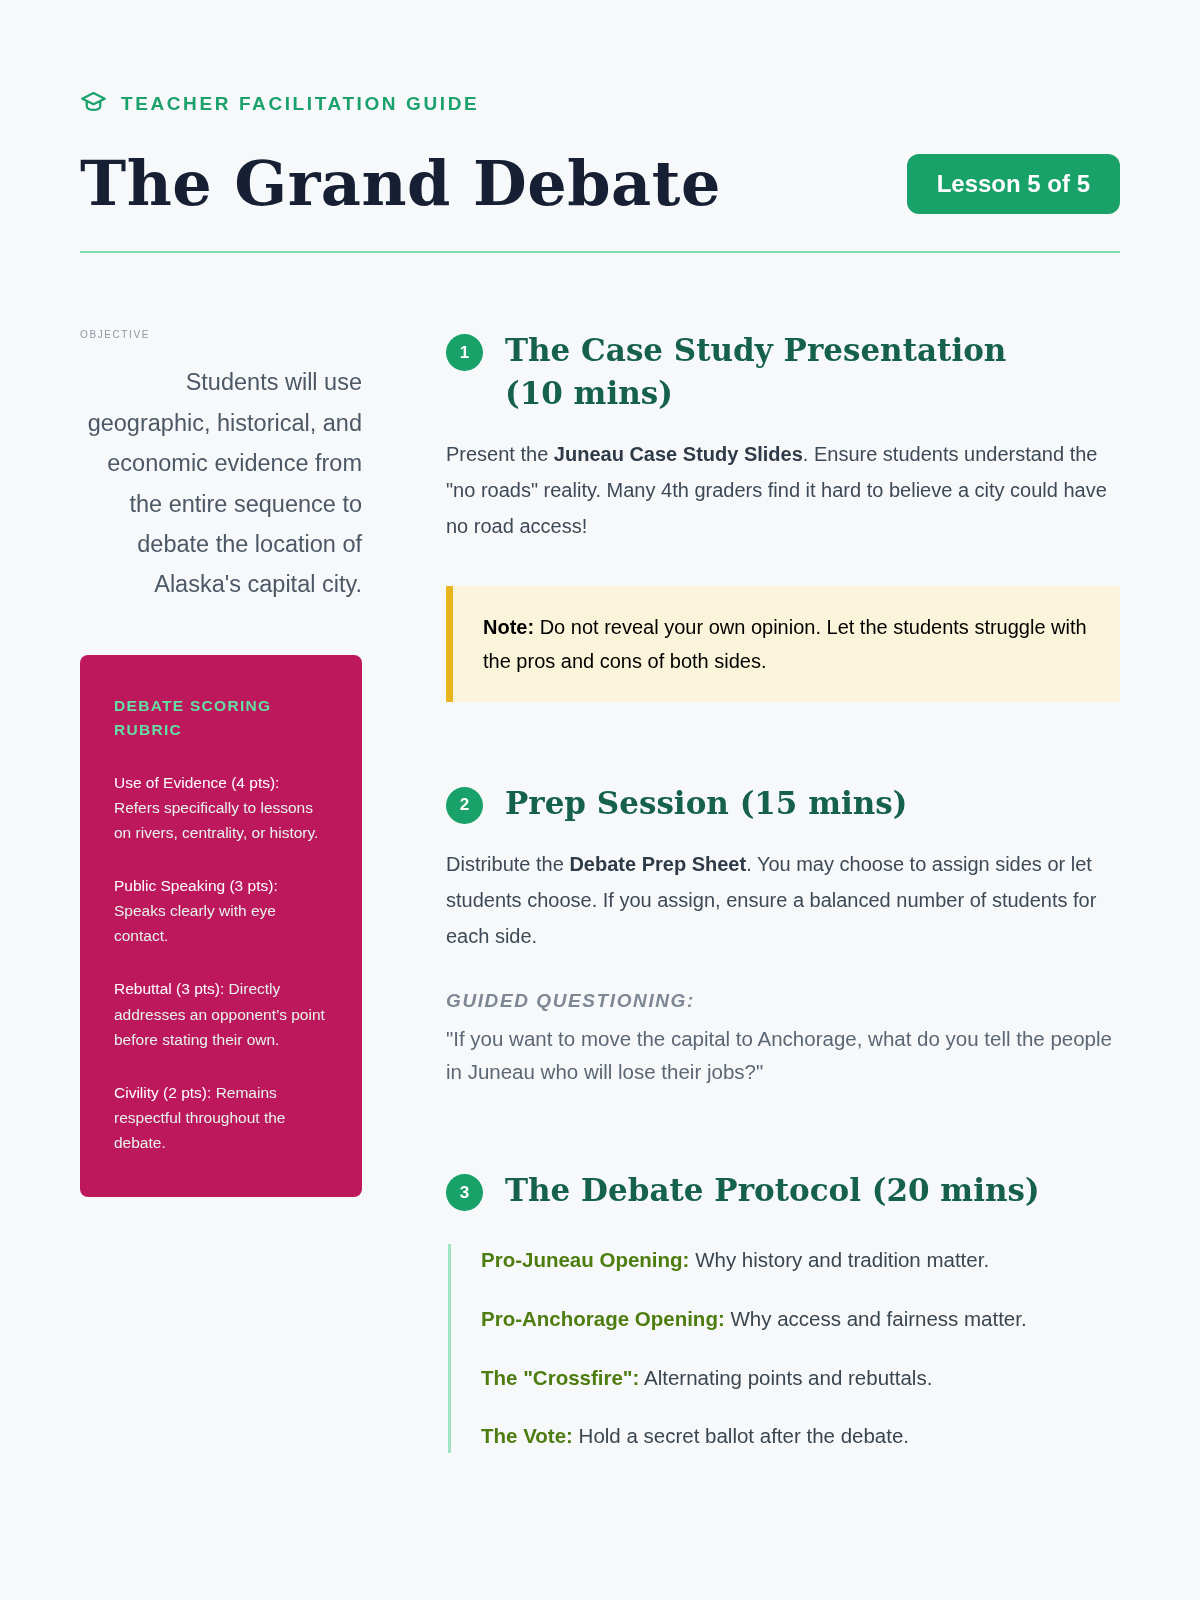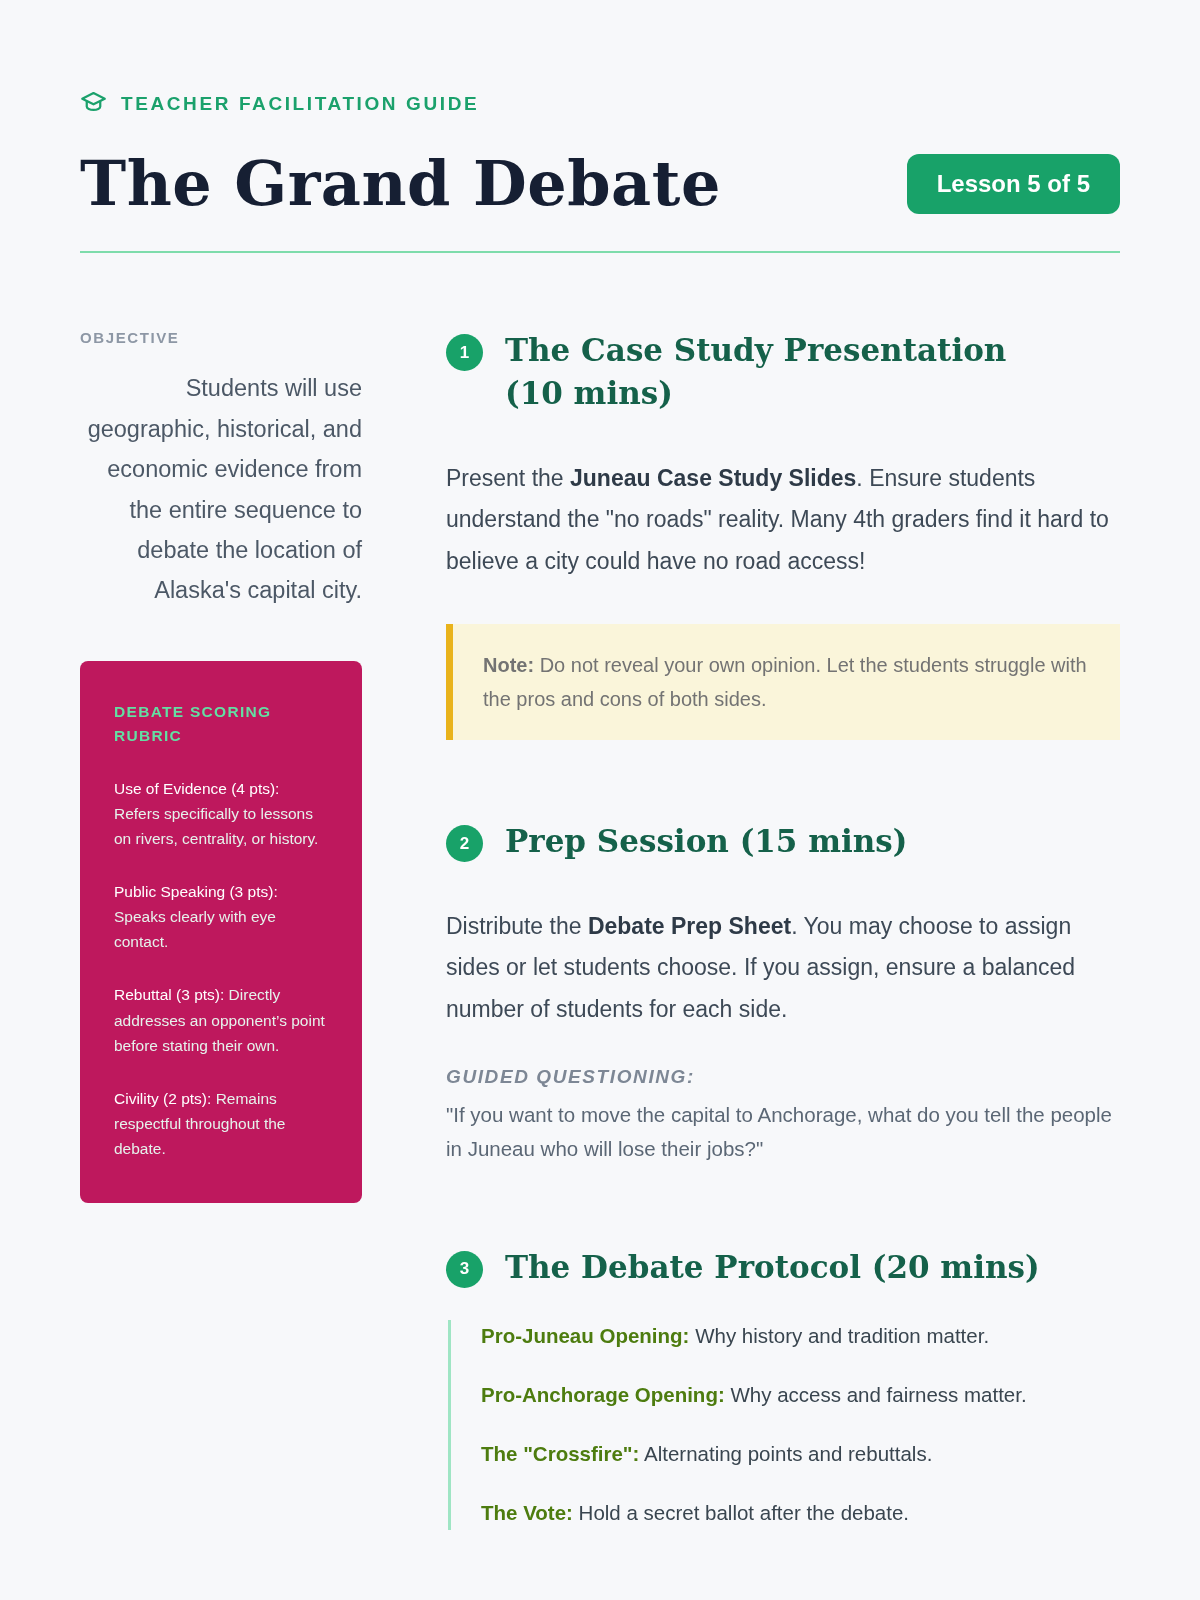--- a/index.html
+++ b/index.html
@@ -40,21 +40,21 @@
     margin-top:32px;
   }
 
   
   .columns { display:flex; gap:84px; margin-top:76px; }
   .left-col { width:282px; flex-shrink:0; }
   .right-col { flex:1; min-width:0; }
 
   
   .objective-label {
-    color:#8d97a5; font-size:15px; font-weight:700; letter-spacing:1.6px;
+    color:#8d97a5; font-size:10px; font-weight:400; letter-spacing:1.6px;
   }
   .objective-text {
     margin-top:22px; font-size:23.5px; line-height:1.72; color:#4c5866;text-align:right;
   }
   .rubric-card {
     margin-top:50px; background:#be185d; border-radius:8px;
     padding:39px 34px 42px 34px; color:#ffffff;
   }
   .rubric-title {
     color:#63dfa3; font-size:15.5px; font-weight:800;
@@ -75,29 +75,29 @@
     display:flex; align-items:center; justify-content:center;
     flex-shrink:0; margin-top:5px;
   }
   h2.sec-title {
     font-family:"DejaVu Serif","Liberation Serif",serif;
     font-weight:700; font-size:31px; color:#15614a; line-height:1.38;
   }
   h2.sec-title.wrap2 { max-width:560px; }
 
   .sec-body {
-    margin-top:43px; font-size:23px; line-height:1.8; color:#3d4956;
+    margin-top:21px; font-size:20px; line-height:1.8; color:#3d4956;
   }
   .sec-body strong { font-weight:700; color:#2e3a47; }
 
   .note-box {
     margin-top:42px;
     background:#faf5da; border-left:7px solid #e9b31b;
     padding:24px 30px; font-size:20px; line-height:1.7;
-    color:#737373; font-weight:500;
+    color:#000000; font-weight:500;
   }
   .note-box strong { font-weight:700; }
 
   .guided-label {
     margin-top:36px; font-style:italic; font-weight:700;
     color:#7d8795; letter-spacing:1.6px; font-size:19px;
   }
   .guided-quote {
     margin-top:10px; font-size:20.5px; line-height:1.65; color:#5b6775;
   }

